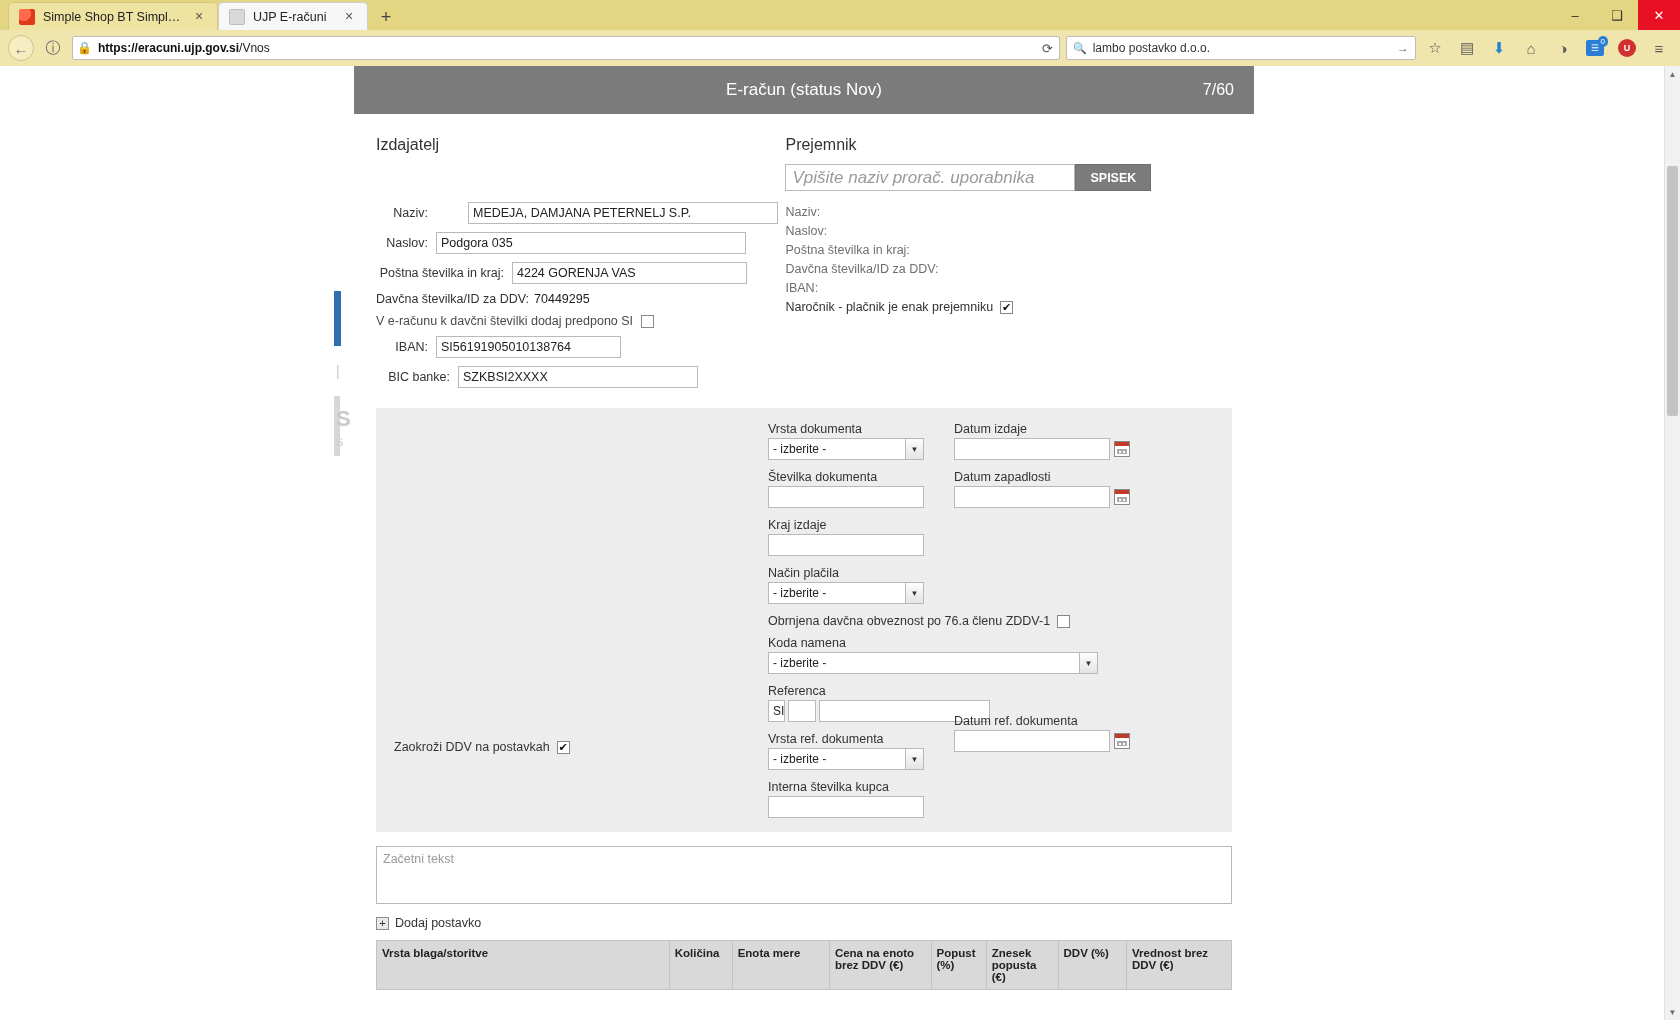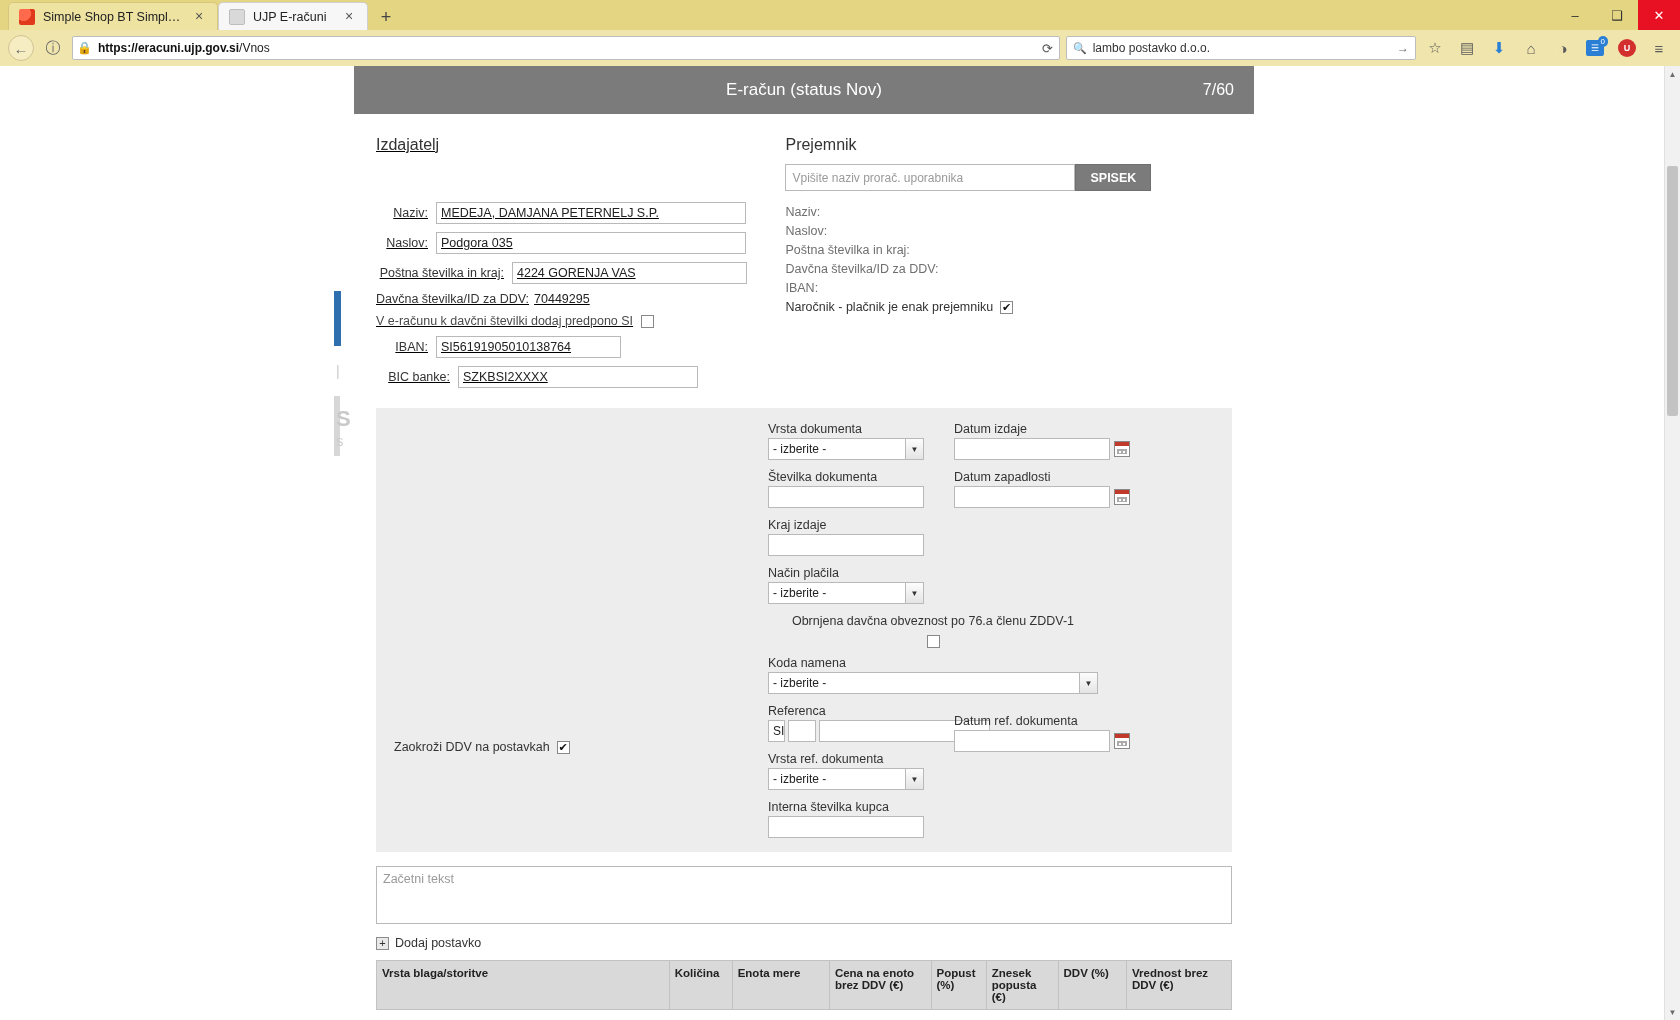--- a/index.html
+++ b/index.html
@@ -111,40 +111,41 @@
     font-size:17px;
   }
   .form-header .counter {
     position:absolute; right:20px; font-size:16px;
   }
 
   .sec { padding:0 22px; }
   h3.sect-title { font-size:16px; font-weight:400; color:#333; margin:22px 0 10px 0; }
 
   .two-col { display:flex; }
-  .col-left { width:420px;text-decoration:underline; }
+  .col-left { width:420px; }
   .col-right { width:458px; }
 
   .field-row { display:flex; align-items:center; margin-bottom:8px; font-size:12.5px; color:#333; }
   .field-row .lbl { text-align:right; padding-right:8px; color:#333; white-space:nowrap; }
   input.txt {
     height:22px; border:1px solid #b9b9b9; background:#fff; font-size:12.5px;
     padding:1px 4px; color:#222; font-family:"Liberation Sans", sans-serif;
   }
   .readonly-val { font-size:12.5px; color:#222; }
 
   .chk { width:13px; height:13px; border:1px solid #888; background:#fff;
     display:inline-flex; align-items:center; justify-content:center; font-size:11px;
     color:#111; line-height:1; vertical-align:middle; }
 
   .prejemnik-search { display:flex; align-items:stretch; margin-bottom:14px; }
   .prejemnik-search input {
     width:290px; height:27px; border:1px solid #b9b9b9; background:#fff;
-    font-size:12px; padding:0 6px; color:#0f766e;
+    font-size:17px; padding:0 6px; color:#0f766e;
     font-family:"Liberation Sans", sans-serif;
+    font-style:italic;
   }
   .prejemnik-search input::placeholder { color:#9a9a9a; }
   .spisek-btn {
     height:27px; background:#7b7b7b; color:#fff; font-size:12.5px; font-weight:700;
     padding:0 14px; display:flex; align-items:center; justify-content:center;
     border:1px solid #6f6f6f;
   }
   .pre-line { font-size:12.5px; color:#6f6f6f; margin-bottom:5px; }
 
   
@@ -310,21 +311,21 @@
     <div class="sec">
       <div class="two-col">
 
         <div class="col-left">
           <h3 class="sect-title">Izdajatelj</h3>
 
           <div style="height:38px;"></div>
 
           <div class="field-row">
             <span class="lbl" style="width:60px;">Naziv:</span>
-            <input class="txt" style="width: 310px;" value="MEDEJA, DAMJANA PETERNELJ S.P.">
+            <input class="txt" style="width: 310px; margin-left: 32px;" value="MEDEJA, DAMJANA PETERNELJ S.P.">
           </div>
 
           <div class="field-row">
             <span class="lbl" style="width:60px;">Naslov:</span>
             <input class="txt" style="width: 310px;" value="Podgora 035">
           </div>
 
           <div class="field-row">
             <span class="lbl" style="width:136px;">Poštna številka in kraj:</span>
             <input class="txt" style="width: 235px;" value="4224 GORENJA VAS">
@@ -405,21 +406,21 @@
           </div>
 
           <div class="fl">
             <div class="cap">Način plačila</div>
             <div class="sel">
               <span>- izberite -</span>
               <span class="arrow">▼</span>
             </div>
           </div>
 
-          <div class="inline-chk" style="width:330px;flex-direction:column;">
+          <div class="inline-chk" style="width:330px;">
             <span>Obrnjena davčna obveznost po 76.a členu ZDDV-1</span>
             <span class="chk"></span>
           </div>
 
           <div class="fl">
             <div class="cap">Koda namena</div>
             <div class="sel wide">
               <span>- izberite -</span>
               <span class="arrow">▼</span>
             </div>

